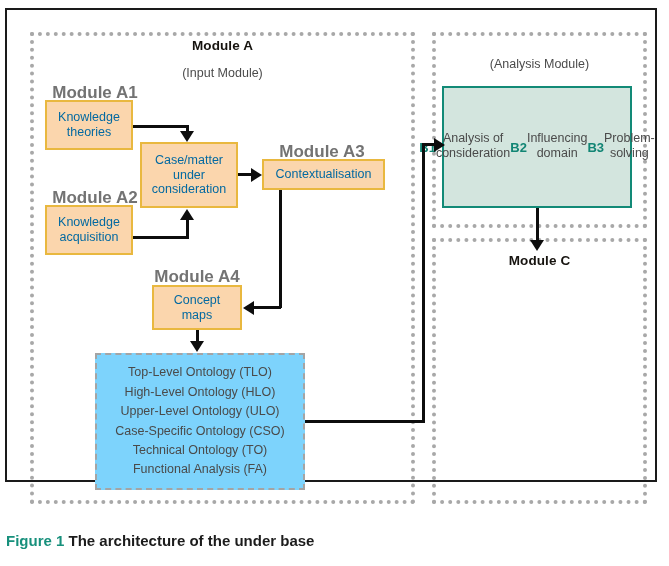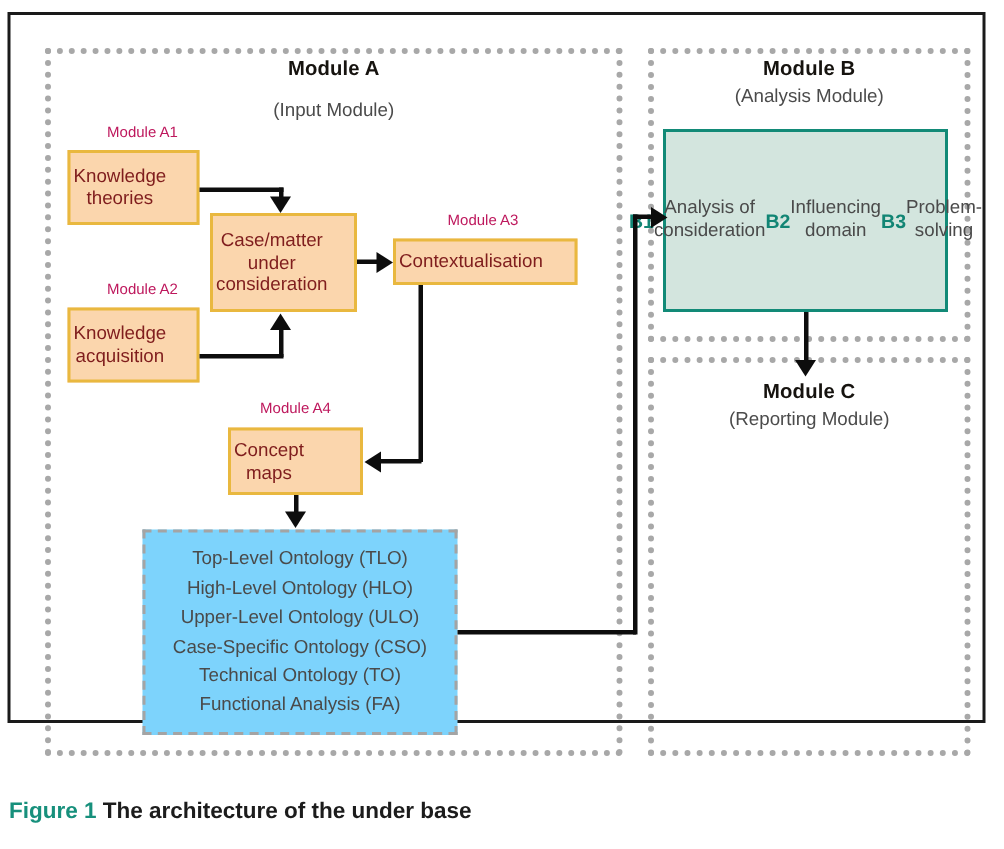--- a/index.html
+++ b/index.html
@@ -13,27 +13,27 @@
   
   .dotted-box{position:absolute;box-sizing:border-box;
               border:4px dotted #a8a8a8;background:transparent;}
 
   
   .mod-title{position:absolute;text-align:center;font-weight:bold;
              font-size:13.5px;color:#16130f;letter-spacing:.1px;}
   .mod-sub{position:absolute;text-align:center;font-size:12.5px;color:#4b4b4b;}
 
   
-  .small-label{position:absolute;font-size:10px;color:#be185d;text-align:center;white-space:nowrap;}
+  .small-label{position:absolute;font-size:17px;color:#737373;text-align:center;white-space:nowrap;font-weight:bold;}
 
   
   .orange-box{position:absolute;box-sizing:border-box;background:#fbd6ad;
               border:2.5px solid #e9b83f;display:flex;align-items:center;
-              justify-content:flex-start;text-align:center;font-size:12.5px;
-              color:#7f1d1d;line-height:1.18;padding:2px;}
+              justify-content:center;text-align:center;font-size:12.5px;
+              color:#0369a1;line-height:1.18;padding:2px;}
 
   
   .teal-box{position:absolute;box-sizing:border-box;background:#d3e5de;
             border:2.5px solid #128a77;display:flex;flex-direction:row;
             align-items:center;justify-content:center;text-align:center;
             font-size:12.5px;color:#4a4a4a;line-height:1.2;padding:4px 6px;}
   .teal-box .code{color:#118574;font-weight:bold;font-size:13px;margin-top:2px;}
   .teal-box .desc{color:#4a4a4a;margin-bottom:2px;}
 
   
@@ -109,35 +109,33 @@
     <div class="gray-box" style="left:88px;top:343px;width:210px;height:137px;">
       <div>Top-Level Ontology (TLO)</div>
       <div>High-Level Ontology (HLO)</div>
       <div>Upper-Level Ontology (ULO)</div>
       <div>Case-Specific Ontology (CSO)</div>
       <div>Technical Ontology (TO)</div>
       <div>Functional Analysis (FA)</div>
     </div>
 
     <div class="dotted-box" style="left:425px;top:22px;width:215px;height:196px;"></div>
-    <div class="mod-title" style="left:425px;top:28px;width:215px;">Module B</div>
     <div class="mod-sub" style="left:425px;top:47px;width:215px;">(Analysis Module)</div>
 
     <div class="teal-box" style="left:435px;top:76px;width:190px;height:122px;">
       <div class="code">B1</div>
       <div class="desc">Analysis of consideration</div>
       <div class="code">B2</div>
       <div class="desc">Influencing domain</div>
       <div class="code">B3</div>
       <div class="desc">Problem-solving</div>
     </div>
 
     <div class="dotted-box" style="left:425px;top:228px;width:215px;height:266px;"></div>
     <div class="mod-title" style="left:425px;top:243px;width:215px;">Module C</div>
-    <div class="mod-sub" style="left:425px;top:262px;width:215px;">(Reporting Module)</div>
 
 
     <div class="hline" style="left:126px;top:115px;width:56px;"></div>
     <div class="vline" style="left:179px;top:115px;height:8px;"></div>
     <div class="arrow down" style="left:173px;top:121px;"></div>
 
     <div class="hline" style="left:126px;top:226px;width:56px;"></div>
     <div class="vline" style="left:179px;top:208px;height:20px;"></div>
     <div class="arrow up" style="left:173px;top:199px;"></div>
 

